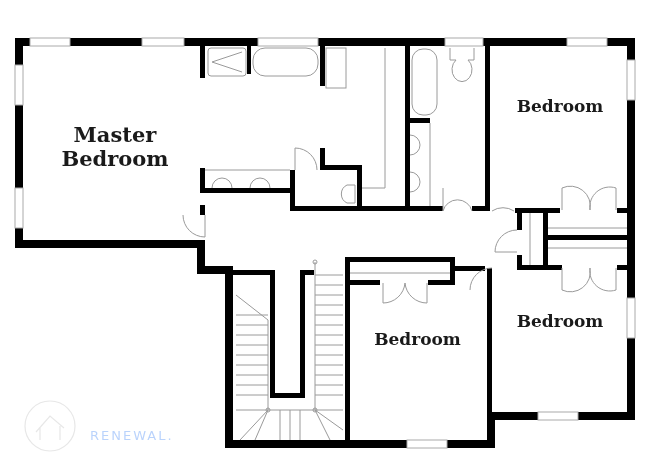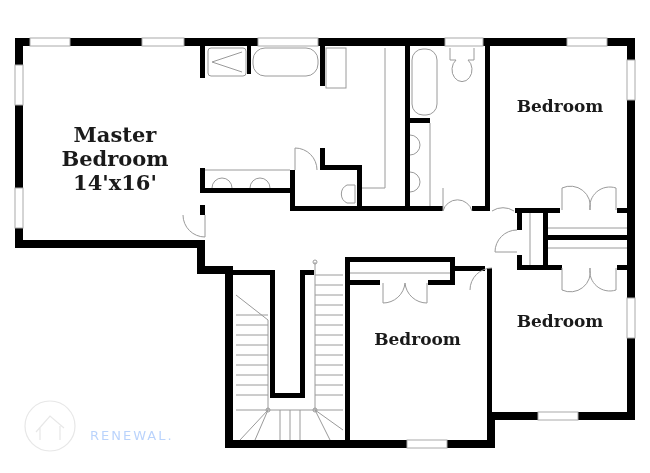--- a/index.html
+++ b/index.html
@@ -177,21 +177,20 @@
     <line x1="315" y1="410" x2="343" y2="430"></line>
     <circle cx="268" cy="410" r="2"></circle>
     <circle cx="315" cy="410" r="2"></circle>
     <circle cx="315" cy="262" r="2"></circle>
   </g>
 </svg>
 
 <div class="label lbl-master">
   <span>Master</span>
   <span>Bedroom</span>
-  <span>14'x16'</span>
 </div>
 <div class="label lbl-bed1">
   <span>Bedroom</span>
 </div>
 <div class="label lbl-bed2">
   <span>Bedroom</span>
 </div>
 <div class="label lbl-bed3">
   <span>Bedroom</span>
 </div>

